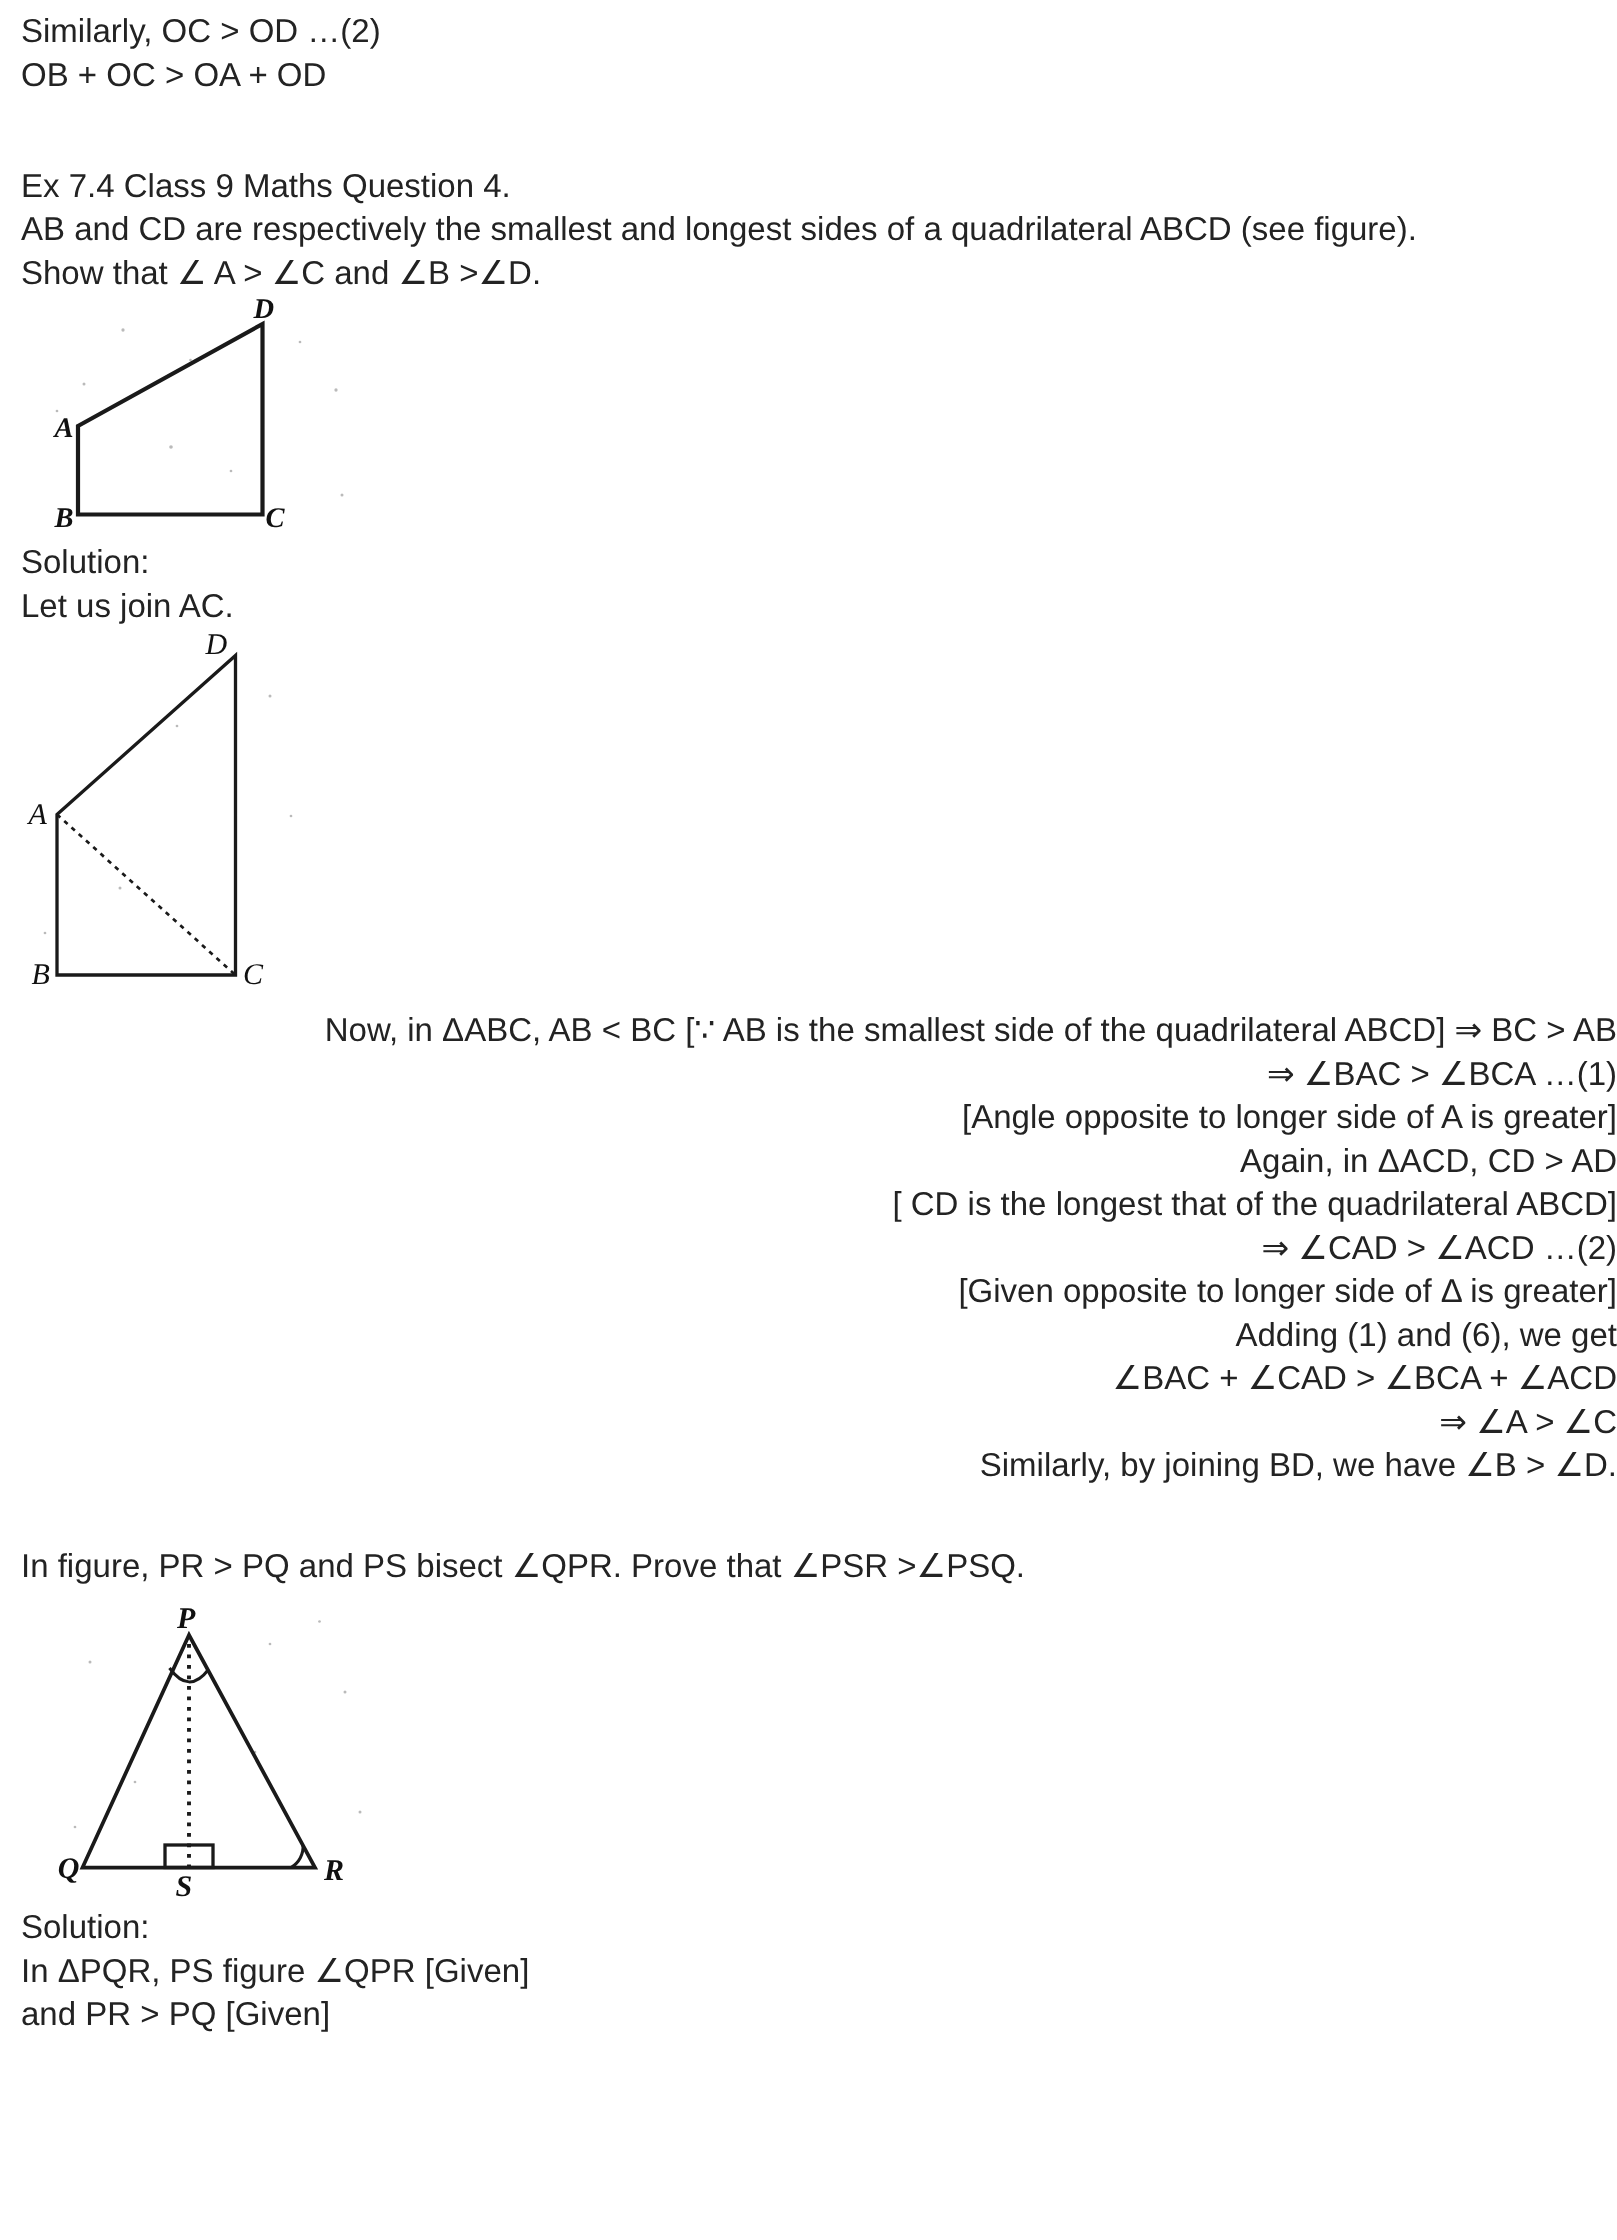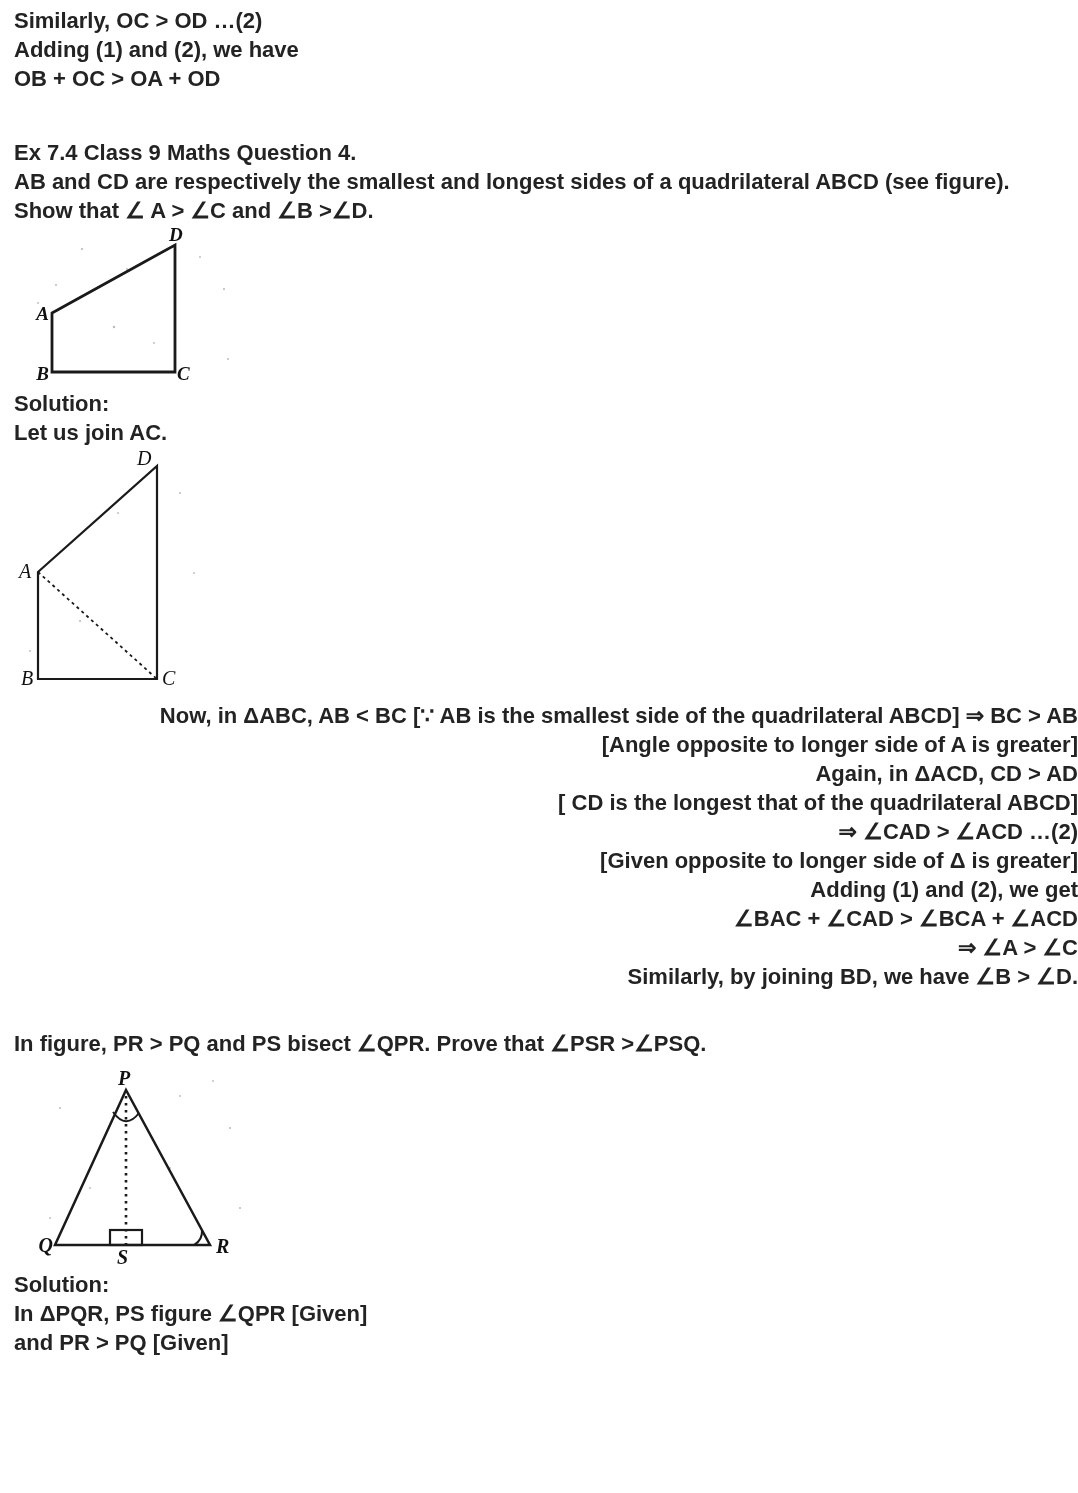--- a/index.html
+++ b/index.html
@@ -11,21 +11,20 @@
     padding: 6px 0 0 14px;
     overflow: hidden;
     font-family: "Liberation Sans", sans-serif;
     font-size: 22px;
     color: #232323;
   }
   .ln {
     height: 29px;
     line-height: 29px;
     white-space: nowrap;
-    font-weight: bold;
   }
   #question4 { margin-top: 45px; }
   #figure1 { display: block; margin: 2px 0 0 8px; }
   #figure2 { display: block; margin: 4px 0 0 4px; }
   #solution4-body { margin-top: 12px; text-align: right; }
   #question5 { margin-top: 38px; }
   #figure3 { display: block; margin: 8px 0 0 14px; }
   svg { overflow: visible; }
   .fig-stroke { stroke: #1a1a1a; fill: none; }
   .fig-label {
@@ -34,21 +33,20 @@
     fill: #111111;
   }
   .fig-label.bold { font-weight: bold; }
   .speckle { fill: #666666; opacity: 0.45; }
 </style>
 </head>
 <body>
 
 <div id="intro">
   <div class="ln">Similarly, OC &gt; OD …(2)</div>
-  <div class="ln">Adding (1) and (2), we have</div>
   <div class="ln">OB + OC &gt; OA + OD</div>
 </div>
 
 <div id="question4">
   <div class="ln">Ex 7.4 Class 9 Maths Question 4.</div>
   <div class="ln">AB and CD are respectively the smallest and longest sides of a quadrilateral ABCD (see figure).</div>
   <div class="ln">Show that ∠ A &gt; ∠C and ∠B &gt;∠D.</div>
 </div>
 
 <svg id="figure1" width="230" height="162" viewBox="0 0 230 162" xmlns="http://www.w3.org/2000/svg">
@@ -86,26 +84,27 @@
   <path class="fig-stroke" stroke-width="2.2" d="M20,121 L139,15 L139,228 L20,228 Z"></path>
   <path class="fig-stroke" stroke-width="1.8" stroke-dasharray="3 3.5" d="M20,121 L139,228"></path>
   <text class="fig-label" x="1" y="127" font-size="20">A</text>
   <text class="fig-label" x="3" y="234" font-size="20">B</text>
   <text class="fig-label" x="144" y="234" font-size="20">C</text>
   <text class="fig-label" x="119" y="14" font-size="20">D</text>
 </svg>
 
 <div id="solution4-body">
   <div class="ln">Now, in ΔABC, AB &lt; BC [∵ AB is the smallest side of the quadrilateral ABCD] ⇒ BC &gt; AB</div>
+  <div class="ln">⇒ ∠BAC &gt; ∠BCA …(1)</div>
   <div class="ln">[Angle opposite to longer side of A is greater]</div>
   <div class="ln">Again, in ΔACD, CD &gt; AD</div>
   <div class="ln">[ CD is the longest that of the quadrilateral ABCD]</div>
   <div class="ln">⇒ ∠CAD &gt; ∠ACD …(2)</div>
   <div class="ln">[Given opposite to longer side of Δ is greater]</div>
-  <div class="ln">Adding (1) and (2), we get</div>
+  <div class="ln">Adding (1) and (6), we get</div>
   <div class="ln">∠BAC + ∠CAD &gt; ∠BCA + ∠ACD</div>
   <div class="ln">⇒ ∠A &gt; ∠C</div>
   <div class="ln">Similarly, by joining BD, we have ∠B &gt; ∠D.</div>
 </div>
 
 <div id="question5">
   <div class="ln">In figure, PR &gt; PQ and PS bisect ∠QPR. Prove that ∠PSR &gt;∠PSQ.</div>
 </div>
 
 <svg id="figure3" width="240" height="204" viewBox="0 0 240 204" xmlns="http://www.w3.org/2000/svg">

